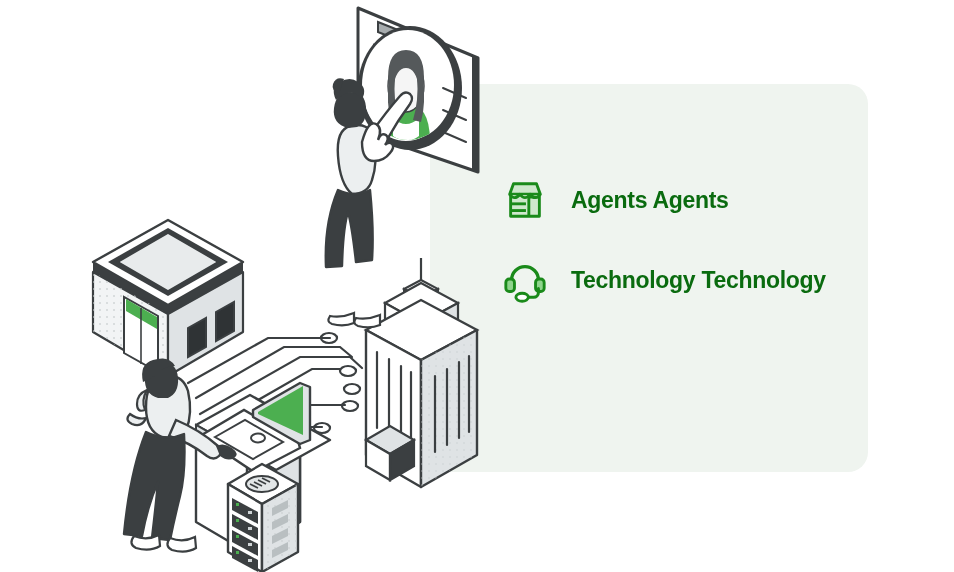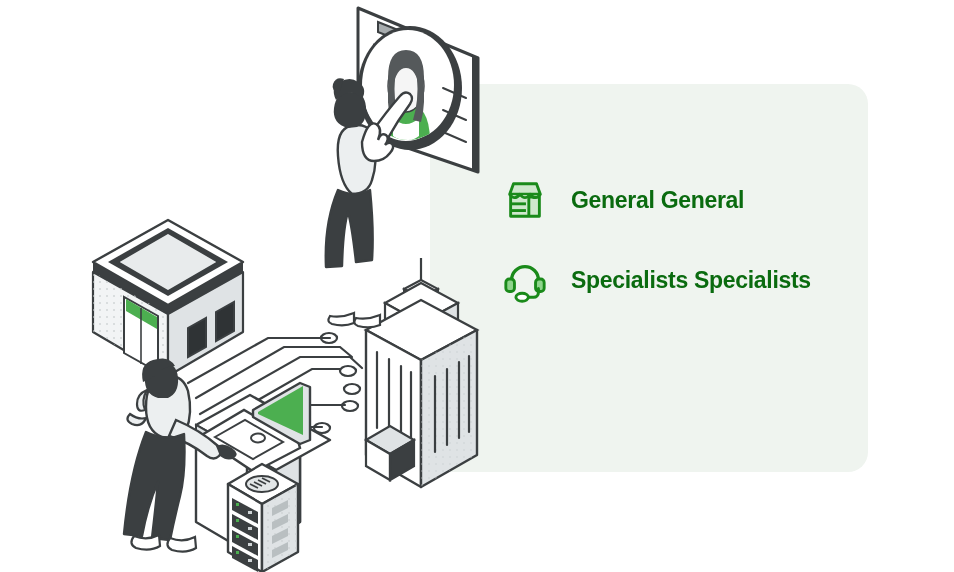--- a/index.html
+++ b/index.html
@@ -244,31 +244,31 @@
       <span class="feature-icon">
         <svg viewBox="0 0 48 48" width="46" height="46" xmlns="http://www.w3.org/2000/svg">
           <path d="M8 18 L12 7 L36 7 L40 18 Z" fill="#cfe8cd" stroke="#1a8a1a" stroke-width="3" stroke-linejoin="round"></path>
           <path d="M9 19 L9 41 L39 41 L39 19" fill="#cfe8cd" stroke="#1a8a1a" stroke-width="3" stroke-linejoin="round"></path>
           <path d="M8 18 q5 7 10.7 0 q5.3 7 10.6 0 q5.4 7 10.7 0" fill="none" stroke="#1a8a1a" stroke-width="3" stroke-linejoin="round"></path>
           <path d="M28 41 L28 21 L39 21" fill="none" stroke="#1a8a1a" stroke-width="3" stroke-linejoin="round"></path>
           <line x1="10" y1="28" x2="25" y2="28" stroke="#1a8a1a" stroke-width="3"></line>
           <line x1="10" y1="35" x2="25" y2="35" stroke="#1a8a1a" stroke-width="3"></line>
         </svg>
       </span>
-      <span class="feature-label">General General</span>
+      <span class="feature-label">Agents Agents</span>
     </div>
 
 
     <div class="feature-row">
       <span class="feature-icon">
         <svg viewBox="0 0 48 48" width="46" height="46" xmlns="http://www.w3.org/2000/svg">
           <path d="M10 30 L10 24 a14 14 0 0 1 28 0 L38 30" fill="none" stroke="#1a8a1a" stroke-width="3.4" stroke-linecap="round"></path>
           <rect x="4" y="23" width="9" height="13" rx="3.5" fill="#8fd48c" stroke="#1a8a1a" stroke-width="3"></rect>
           <rect x="35" y="23" width="9" height="13" rx="3.5" fill="#8fd48c" stroke="#1a8a1a" stroke-width="3"></rect>
           <path d="M38 33 L38 37 a5 5 0 0 1 -5 5 L26 42" fill="none" stroke="#1a8a1a" stroke-width="3.2" stroke-linecap="round"></path>
           <ellipse cx="21" cy="42" rx="6.5" ry="4.2" fill="#ffffff" stroke="#1a8a1a" stroke-width="3"></ellipse>
         </svg>
       </span>
-      <span class="feature-label">Specialists Specialists</span>
+      <span class="feature-label">Technology Technology</span>
     </div>
 
   </div>
 </div>
 
 </body></html>

